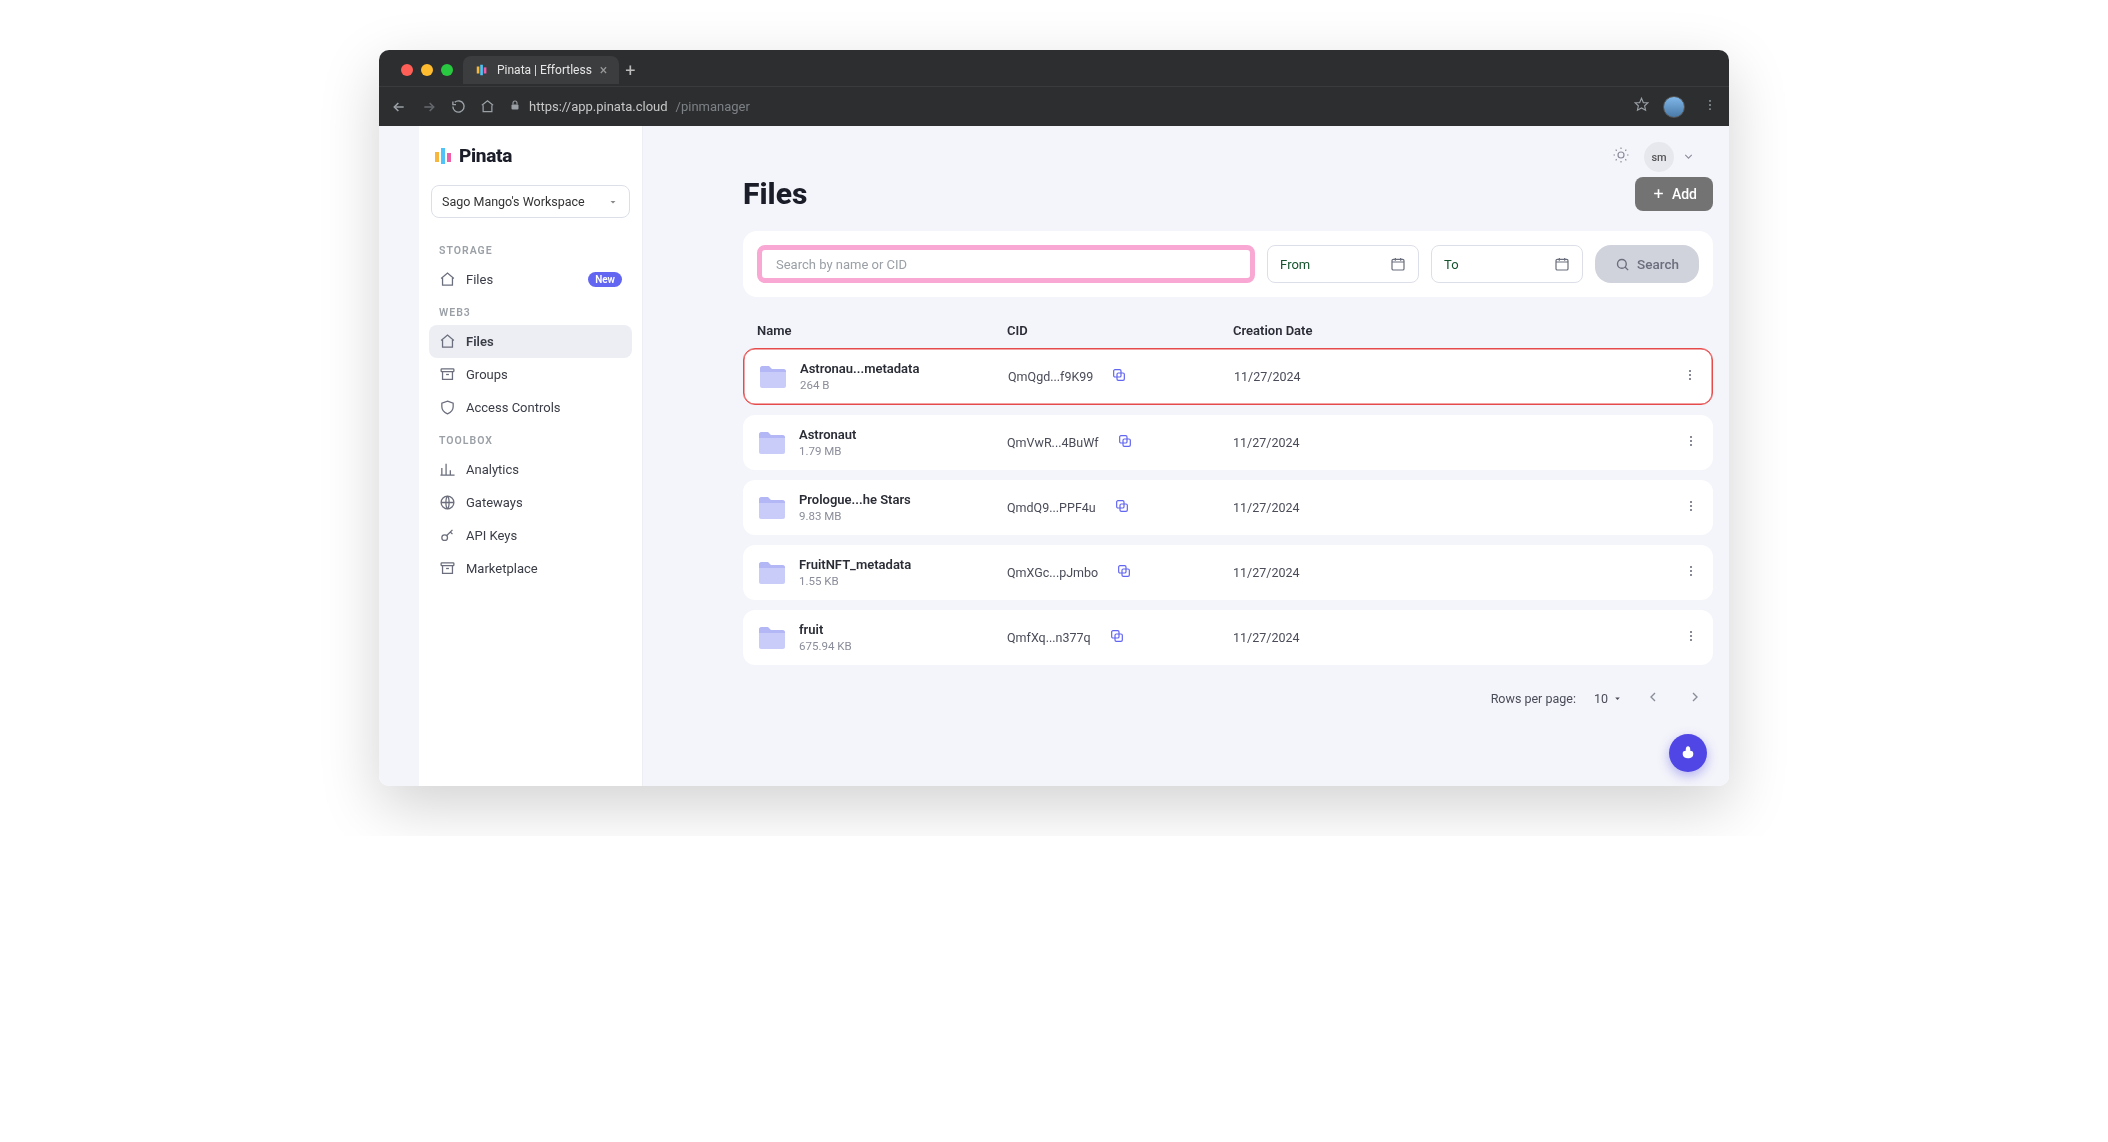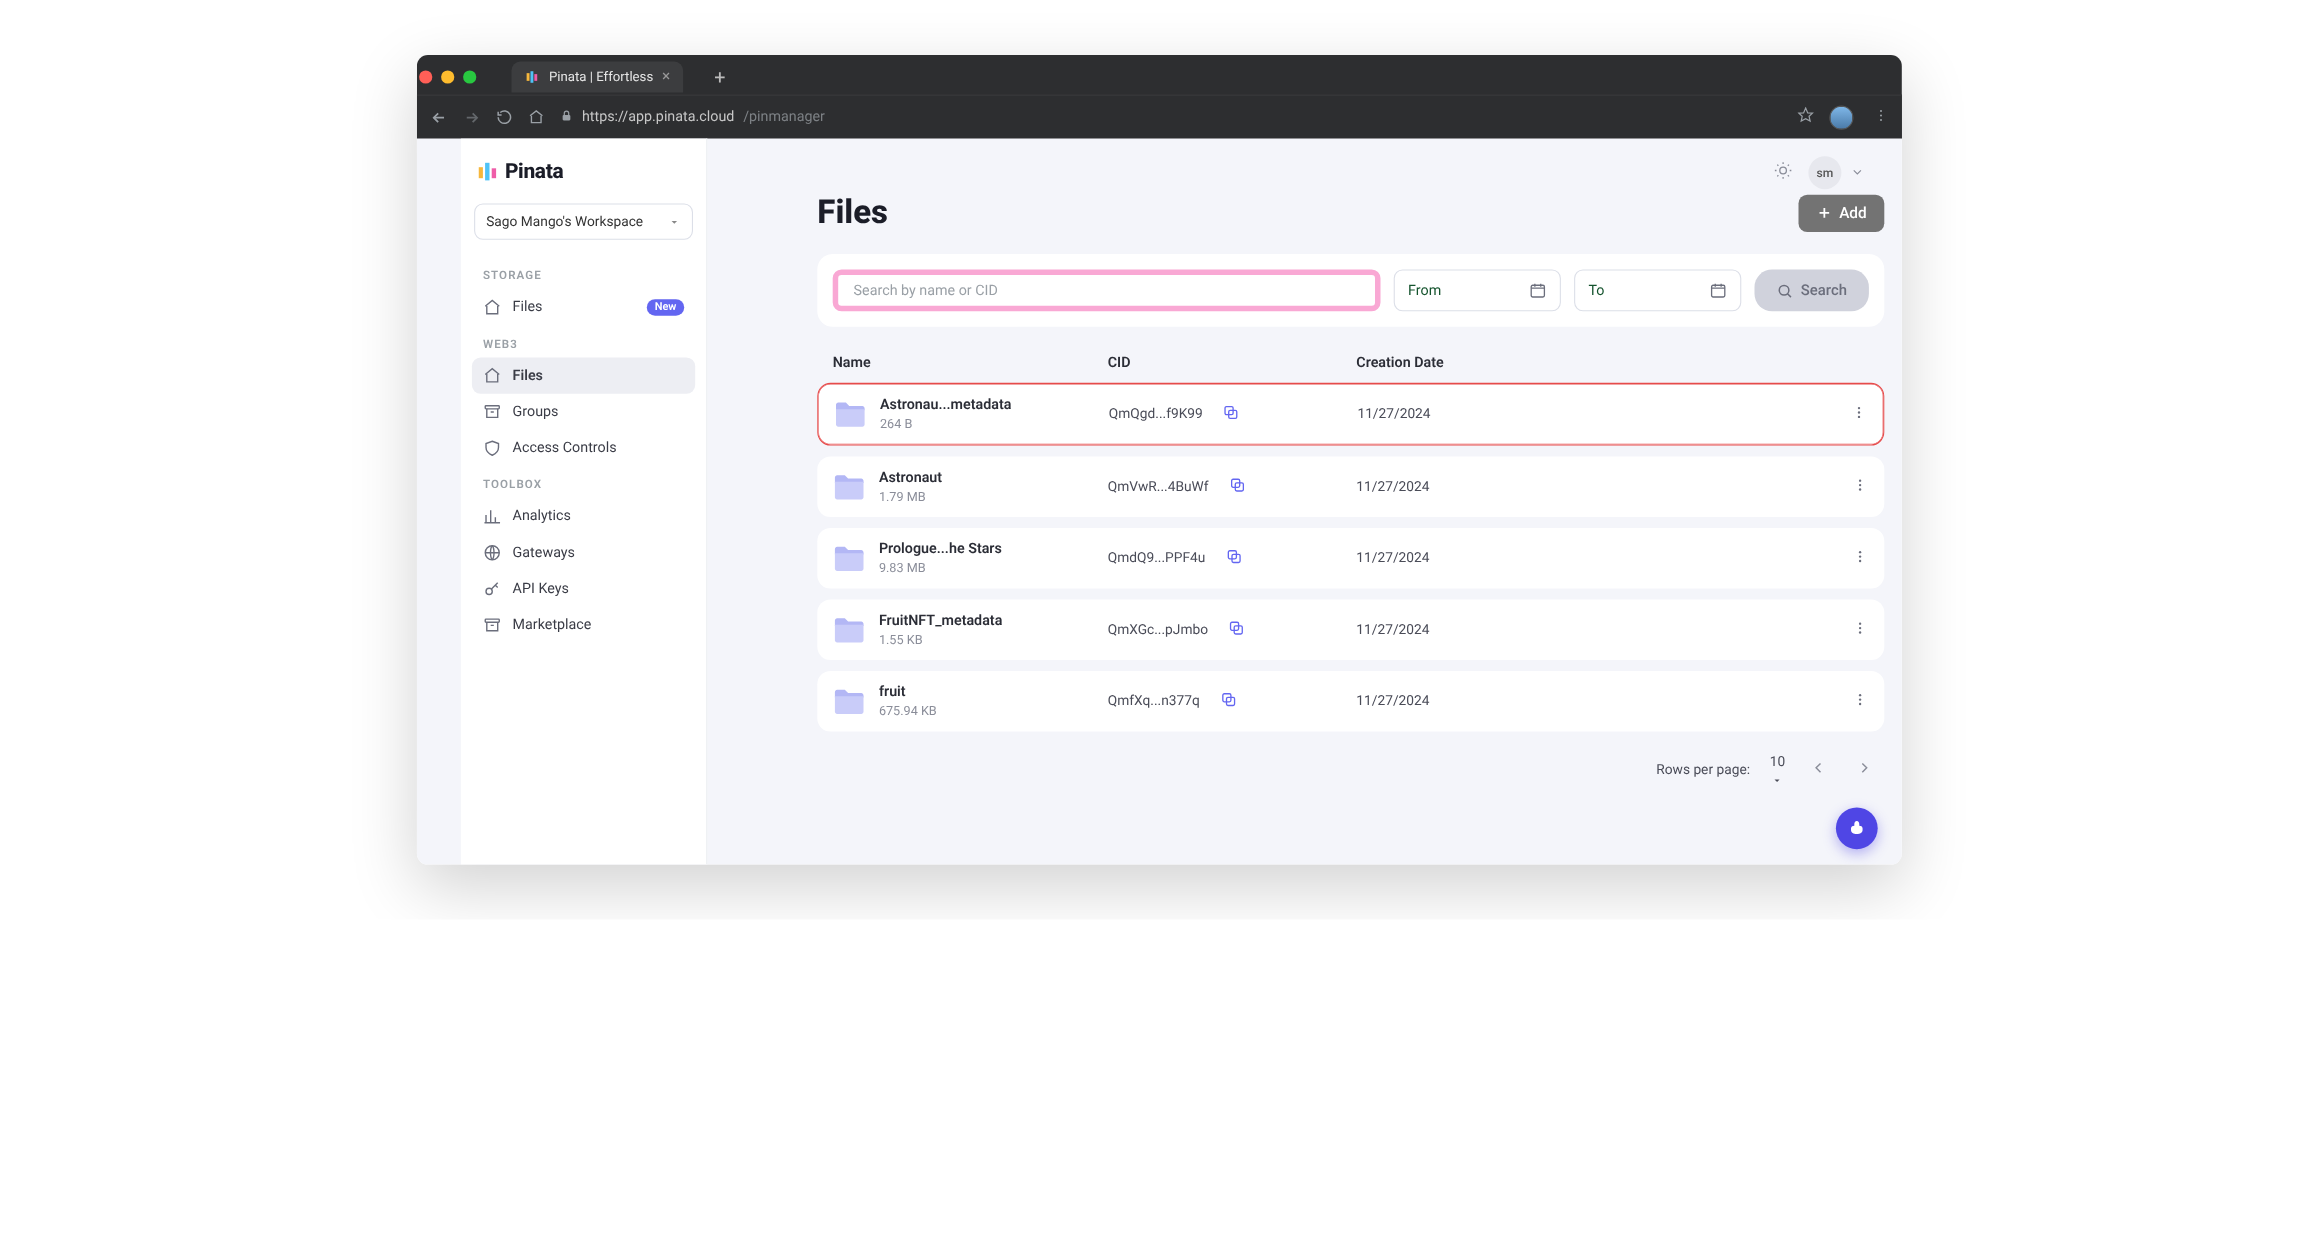--- a/index.html
+++ b/index.html
@@ -8,21 +8,21 @@
 .browser {
   width: 1350px;
   margin: 0 auto;
   border-radius: 10px;
   overflow: hidden;
   box-shadow: 0 20px 60px rgba(0,0,0,0.18);
 }
 
 
 .chrome-top { background: #2d2e30; }
-.tab-bar { display: flex; align-items: center; height: 36px; padding: 4px 2px 0; gap: 22px; }
+.tab-bar { display: flex; align-items: center; height: 36px; padding: 4px 22px 0; gap: 0; }
 .traffic { display: flex; gap: 8px; margin-right: 10px; }
 .dot { width: 12px; height: 12px; border-radius: 50%; }
 .dot.r { background:#ff5f57; } .dot.y { background:#febc2e; } .dot.g { background:#28c840; }
 .tab { display: flex; align-items: center; gap: 8px; background:#3c3d3f; color:#e6e6e6; font-size:12px; padding: 6px 12px; border-radius: 8px 8px 0 0; }
 .tab .favicon { width:14px; height:14px; display:inline-block; }
 .tab .close { color:#999; font-size:14px; }
 .new-tab { color:#bbb; font-size:18px; padding:0 6px; cursor:pointer; }
 
 .addr-bar { display:flex; align-items:center; height:40px; padding:0 12px; gap:14px; background:#2d2e30; border-top:1px solid #3a3b3d; }
 .addr-icon { color:#9aa0a6; font-size:16px; display:flex; align-items:center; }
@@ -81,21 +81,21 @@
 .folder-icon .fbody { fill:#c9ccf9; }
 .file-name { font-size:13px; font-weight:600; color:#2b2d36; }
 .file-size { font-size:11.5px; color:#8a8d99; margin-top:2px; }
 .cid-cell { display:flex; align-items:center; gap:18px; font-family: ui-monospace, Menlo, monospace; font-size:12.5px; color:#4a4c58; }
 .copy-icon { color:#6366f1; cursor:pointer; }
 .date-cell { font-size:12.5px; color:#4a4c58; }
 .more-cell { color:#6b6e7c; cursor:pointer; text-align:right; }
 .more-cell svg { display:inline-block; }
 
 .pager { display:flex; align-items:center; justify-content:flex-end; gap:18px; font-size:12.5px; color:#4a4c58; padding:10px 6px; }
-.pager .sel { display:flex; align-items:center; gap:4px; cursor:pointer;flex-direction:column; }
+.pager .sel { display:flex; align-items:center; gap:4px; cursor:pointer; }
 .pager .nav { color:#8a8d99; cursor:pointer; padding:4px; }
 
 .fab { position:absolute; right:22px; bottom:14px; width:38px; height:38px; border-radius:50%; background:#4f46e5; display:flex; align-items:center; justify-content:center; color:#fff; box-shadow:0 4px 12px rgba(79,70,229,.4); cursor:pointer; }
 </style>
 </head>
 <body>
 
 <div class="browser">
 
   <div class="chrome-top">

